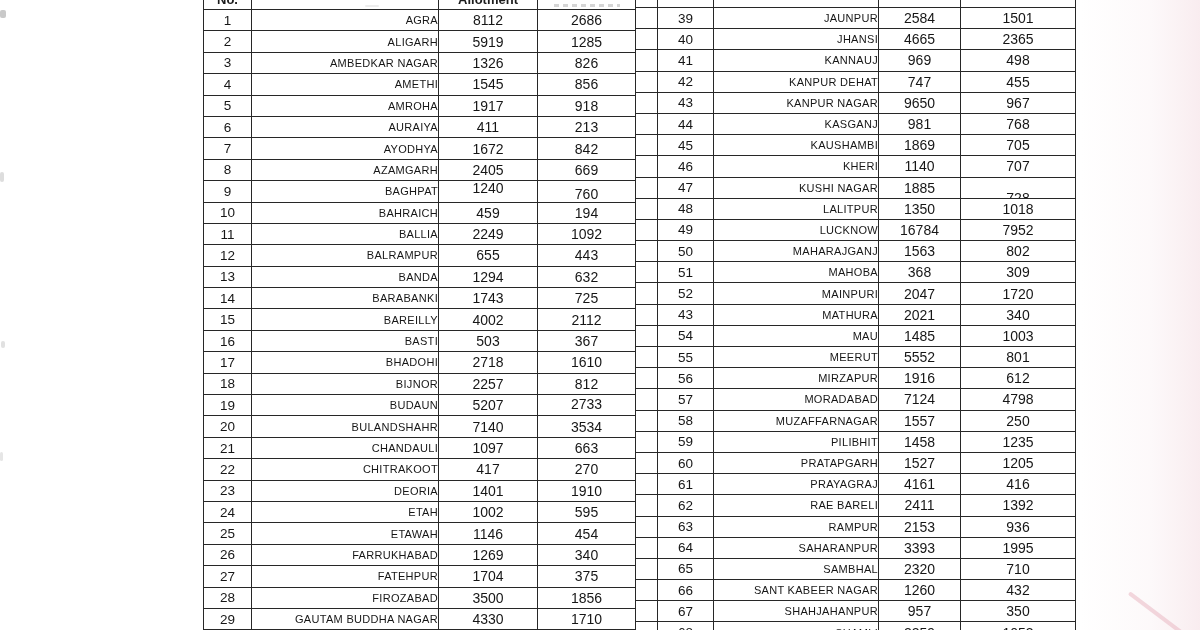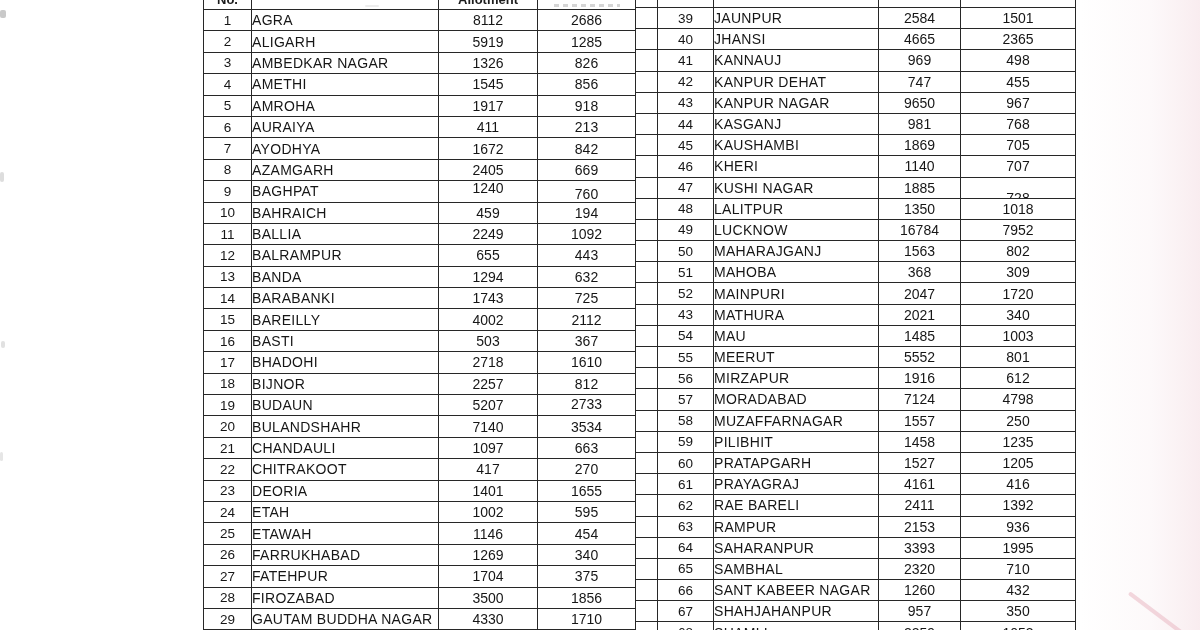--- a/index.html
+++ b/index.html
@@ -17,21 +17,21 @@
     border:1.4px solid #272727;
     padding:0;margin:0;overflow:hidden;white-space:nowrap;
     font-weight:normal;color:#161616;
   }
   table.scan thead th{height:20px;font-size:13px;font-weight:bold;text-align:center;vertical-align:middle;color:#1c1c1c;}
   #left-table{top:-12px;left:203px;width:432px;}
   #left-table tbody td{height:20.4px;}
   #right-table{top:-14px;left:635px;width:440px;}
   #right-table tbody td{height:20.2px;}
   td.cno{text-align:center;font-size:13.5px;}
-  td.cdistrict{text-align:left;padding-left:7px;font-size:14px;letter-spacing:.3px;}
+  td.cdistrict{text-align:right;padding-left:7px;font-size:11px;letter-spacing:.3px;}
   td.cnum{text-align:center;font-size:14px;}
   td.cblank{background:#fff;}
   td span{display:inline-block;}
   
   #left-table tbody tr:nth-child(9) td:nth-child(3) span{position:relative;top:-3px;}
   #left-table tbody tr:nth-child(9) td:nth-child(4) span{position:relative;top:2.5px;text-align:center;}
   #left-table tbody tr:nth-child(19) td:nth-child(4) span{position:relative;top:-1px;}
   #right-table tbody tr:nth-child(9) td:nth-child(5) span{position:relative;top:10px;}
   
   .header-smudge{
@@ -206,21 +206,21 @@
         <tr>
           <td class="cno"><span>22</span></td>
           <td class="cdistrict"><span>CHITRAKOOT</span></td>
           <td class="cnum"><span>417</span></td>
           <td class="cnum"><span>270</span></td>
         </tr>
         <tr>
           <td class="cno"><span>23</span></td>
           <td class="cdistrict"><span>DEORIA</span></td>
           <td class="cnum"><span>1401</span></td>
-          <td class="cnum"><span>1655</span></td>
+          <td class="cnum"><span>1910</span></td>
         </tr>
         <tr>
           <td class="cno"><span>24</span></td>
           <td class="cdistrict"><span>ETAH</span></td>
           <td class="cnum"><span>1002</span></td>
           <td class="cnum"><span>595</span></td>
         </tr>
         <tr>
           <td class="cno"><span>25</span></td>
           <td class="cdistrict"><span>ETAWAH</span></td>

